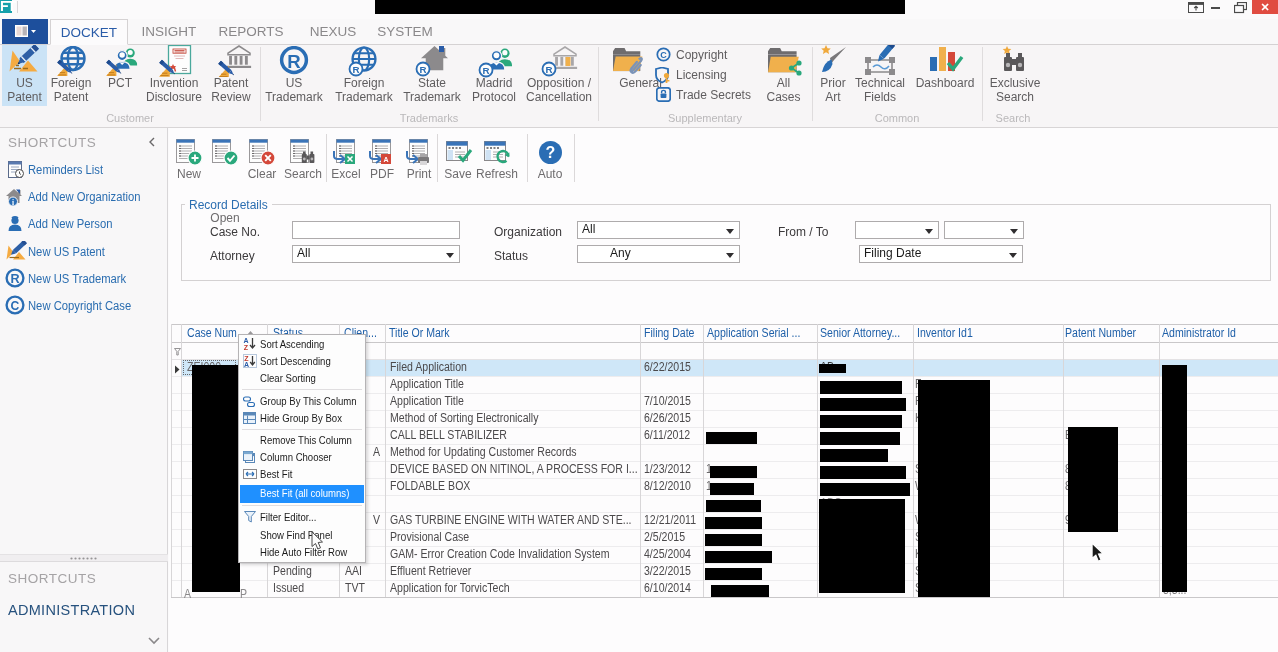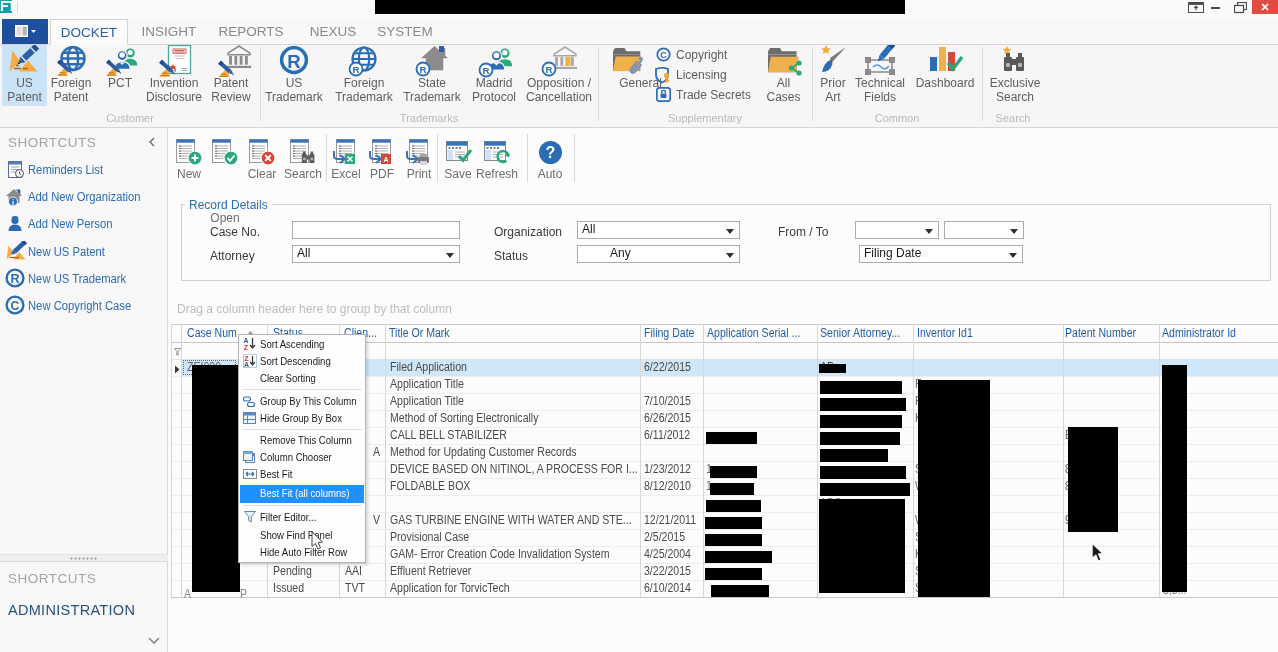--- a/index.html
+++ b/index.html
@@ -513,21 +513,20 @@
       <i></i>
     </div>
 <div class="dd" style="left:944px;top:221px;width:80px;height:18px;">
       <i></i>
     </div>
 <div class="fld" style="left:210px;top:249px;">Attorney</div>
 <div class="dd" style="left:292px;top:245px;width:168px;height:18px;">All<i></i></div>
 <div class="fld" style="left:494px;top:249px;">Status</div>
 <div class="dd" style="left:577px;top:245px;width:163px;height:18px;padding-left:32px;">Any<i></i></div>
 <div class="dd" style="left:859px;top:245px;width:164px;height:18px;">Filing Date<i></i></div>
-<div class="abs" style="left:177px;top:302px;font-size:12px;color:#bdbbbd;">Drag a column header here to group by that column</div>
 <div class="abs" style="left:182px;top:359px;width:1096px;height:17px;background:#cfe7f8;"></div>
 <div class="hdr" style="left:187px;top:325px;">Case Num...</div>
 <div class="hdr" style="left:273px;top:325px;">Status</div>
 <div class="hdr" style="left:344px;top:325px;">Clien...</div>
 <div class="hdr" style="left:389px;top:325px;">Title Or Mark</div>
 <div class="hdr" style="left:644px;top:325px;">Filing Date</div>
 <div class="hdr" style="left:707px;top:325px;">Application Serial ...</div>
 <div class="hdr" style="left:820px;top:325px;">Senior Attorney...</div>
 <div class="hdr" style="left:917px;top:325px;">Inventor Id1</div>
 <div class="hdr" style="left:1065px;top:325px;">Patent Number</div>

